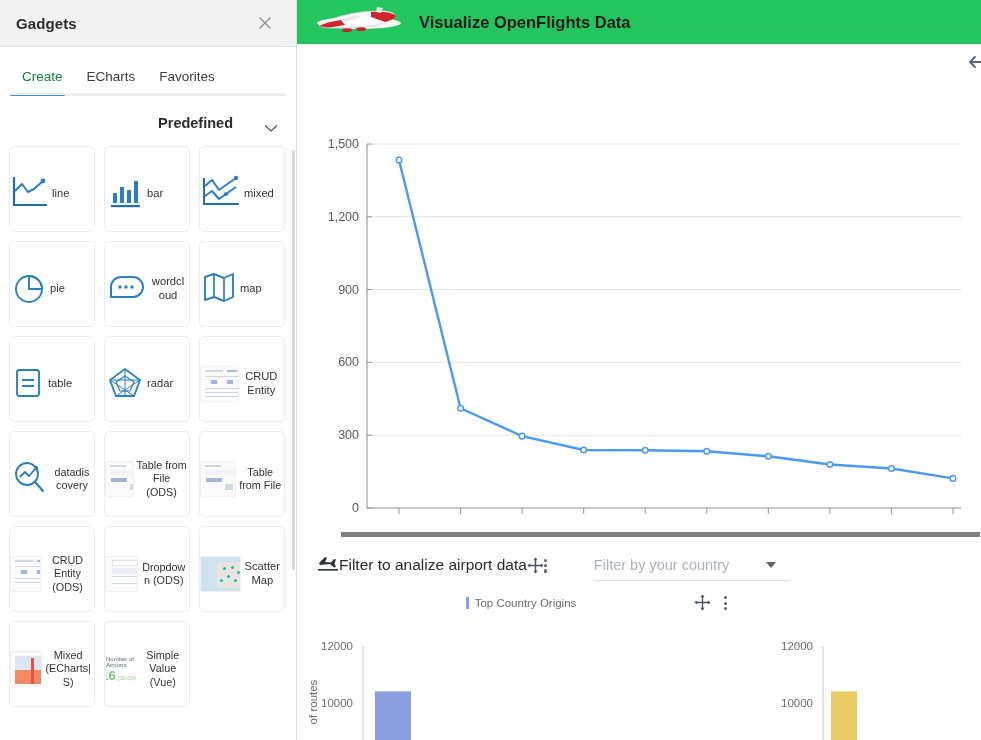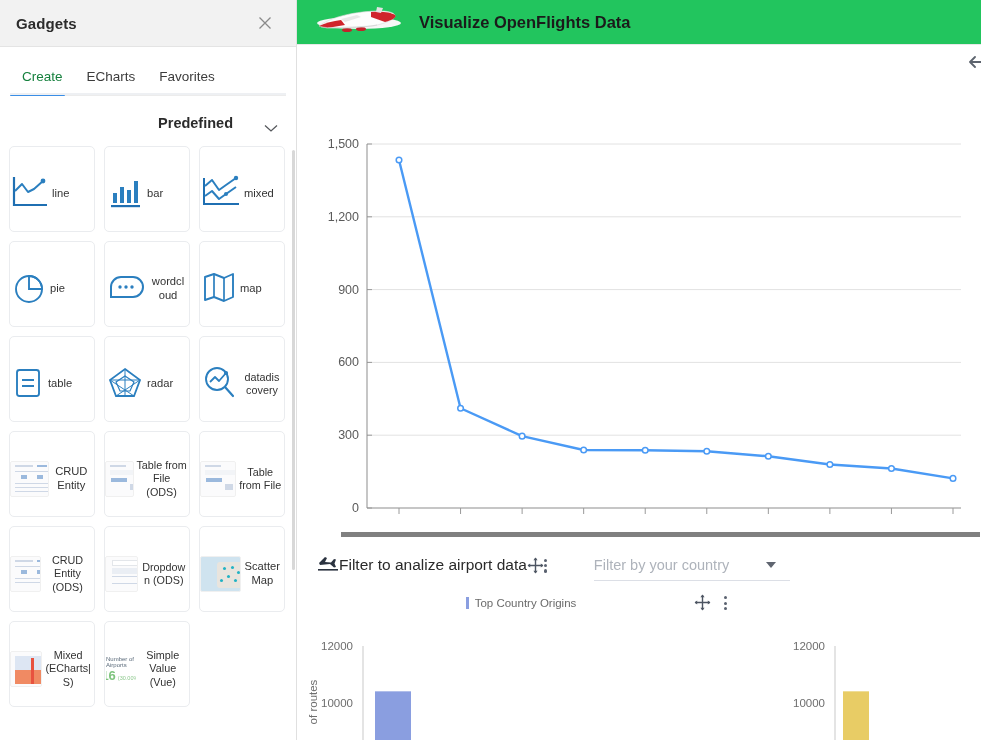--- a/index.html
+++ b/index.html
@@ -150,21 +150,21 @@
     margin-left: 37px; width: 196px; position: relative;
     border-bottom: 1px solid #dcdfe6; height: 32px;
     display: flex; align-items: center; cursor: pointer;
   }
   .country-select .ph { font-size: 14.5px; color: #aeb3bb; }
   .caret { position: absolute; right: 14px; top: 13px;
     width: 0; height: 0; border-left: 5px solid transparent;
     border-right: 5px solid transparent; border-top: 6px solid #5f6570; }
 
   
-  .widgets { position: absolute; left: 0; right: 0; top: 590px; bottom: 0; display: flex; gap: 22px; padding-left: 4px;}
+  .widgets { position: absolute; left: 0; right: 0; top: 590px; bottom: 0; display: flex; gap: 10px; padding-left: 4px;}
   .widget { background: #fff; position: relative; overflow: hidden; }
   .widget.left { width: 440px; }
   .widget.right { width: 200px; }
   .w-head { display: flex; align-items: center; justify-content: center; position: relative; height: 26px; }
   .legend { display: flex; align-items: center; gap: 6px; }
   .legend .swatch { width: 3px; height: 12px; background: #8a9ee0; }
   .legend .lt { font-size: 11.5px; color: #6b6b6b; }
   .w-tools { position: absolute; right: 12px; top: 4px; display: flex; align-items: center; gap: 13px; }
   .w-body { position: relative; }
   .w-body svg { display: block; }
@@ -288,45 +288,45 @@
         <span class="ico">
           <svg width="40" height="38" viewBox="0 0 40 38">
             <polygon points="20,5 35,16 29,32 11,32 5,16" stroke="#2b7fbf" stroke-width="1.8" fill="none"></polygon>
             <polygon points="20,12 29,18 25,27 15,27 11,18" stroke="#2b7fbf" stroke-width="1.2" fill="none"></polygon>
             <path d="M20,5 L20,32 M5,16 L35,16 M5,16 L29,32 M35,16 L11,32" stroke="#2b7fbf" stroke-width="1" fill="none"></path>
           </svg>
         </span>
         <span class="lbl">radar</span>
       </div>
 
-      <div class="card small-lbl">
-        <span class="ico">
-          <svg width="40" height="38" viewBox="0 0 40 38">
-            <circle cx="17" cy="15" r="11" stroke="#2b7fbf" stroke-width="1.9" fill="none"></circle>
-            <path d="M25 23 L33 32" stroke="#2b7fbf" stroke-width="2.2" stroke-linecap="round"></path>
-            <path d="M10 18 L15 13 L19 17 L26 9" stroke="#2b7fbf" stroke-width="1.8" fill="none" stroke-linejoin="round"></path>
-            <circle cx="26" cy="9" r="2.1" fill="#2b7fbf"></circle>
-          </svg>
-        </span>
-        <span class="lbl">datadiscovery</span>
-      </div>
-
       <div class="card">
         <span class="thumb">
           <i class="bar" style="left:4px;top:3px;width:18px;height:2px;"></i>
           <i class="bar blue" style="left:26px;top:3px;width:10px;height:2px;"></i>
           <i class="bar" style="left:4px;top:9px;width:50px;height:1px;"></i>
           <i class="bar blue" style="left:10px;top:13px;width:6px;height:4px;"></i>
           <i class="bar blue" style="left:26px;top:13px;width:6px;height:4px;"></i>
           <i class="bar blue" style="left:46px;top:12px;width:8px;height:5px;"></i>
           <i class="bar" style="left:4px;top:21px;width:50px;height:1px;"></i>
           <i class="bar" style="left:4px;top:25px;width:50px;height:1px;"></i>
           <i class="bar" style="left:4px;top:29px;width:50px;height:1px;"></i>
         </span>
         <span class="lbl">CRUD Entity</span>
+      </div>
+
+      <div class="card small-lbl">
+        <span class="ico">
+          <svg width="40" height="38" viewBox="0 0 40 38">
+            <circle cx="17" cy="15" r="11" stroke="#2b7fbf" stroke-width="1.9" fill="none"></circle>
+            <path d="M25 23 L33 32" stroke="#2b7fbf" stroke-width="2.2" stroke-linecap="round"></path>
+            <path d="M10 18 L15 13 L19 17 L26 9" stroke="#2b7fbf" stroke-width="1.8" fill="none" stroke-linejoin="round"></path>
+            <circle cx="26" cy="9" r="2.1" fill="#2b7fbf"></circle>
+          </svg>
+        </span>
+        <span class="lbl">datadiscovery</span>
       </div>
 
       <div class="card small-lbl">
         <span class="thumb">
           <i class="bar" style="left:4px;top:3px;width:16px;height:2px;"></i>
           <i class="bar" style="left:4px;top:8px;width:48px;height:5px;background:#f2f4f7;"></i>
           <i class="bar blue" style="left:5px;top:16px;width:16px;height:4px;"></i>
           <i class="bar" style="left:24px;top:22px;width:8px;height:6px;"></i>
         </span>
         <span class="lbl">Table from File (ODS)</span>

